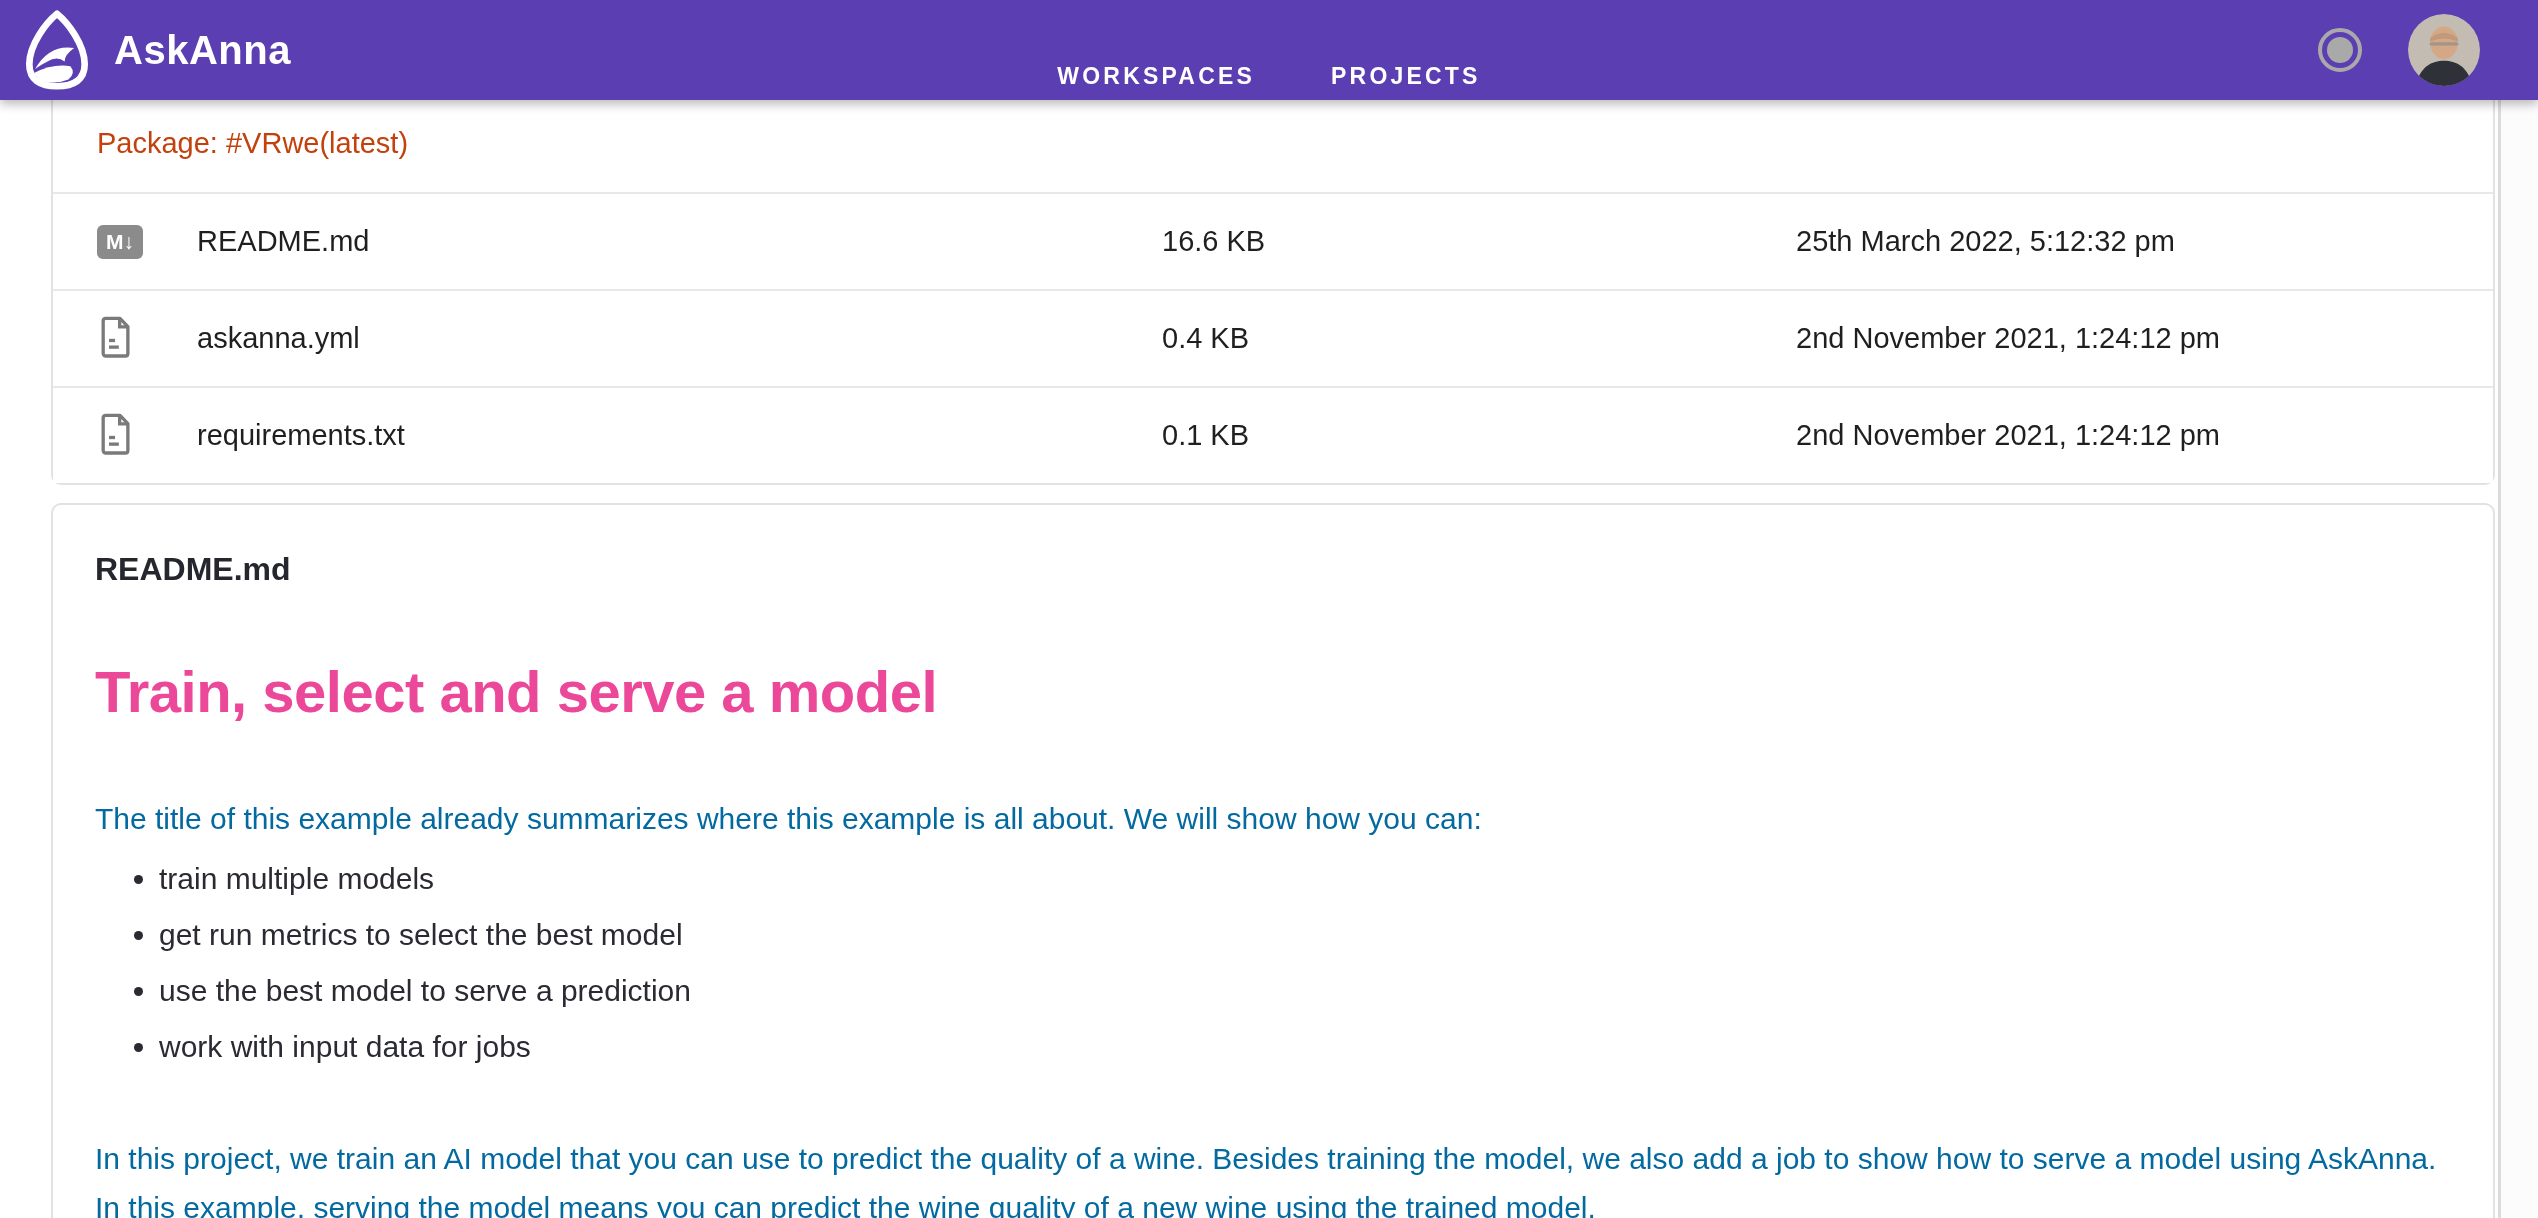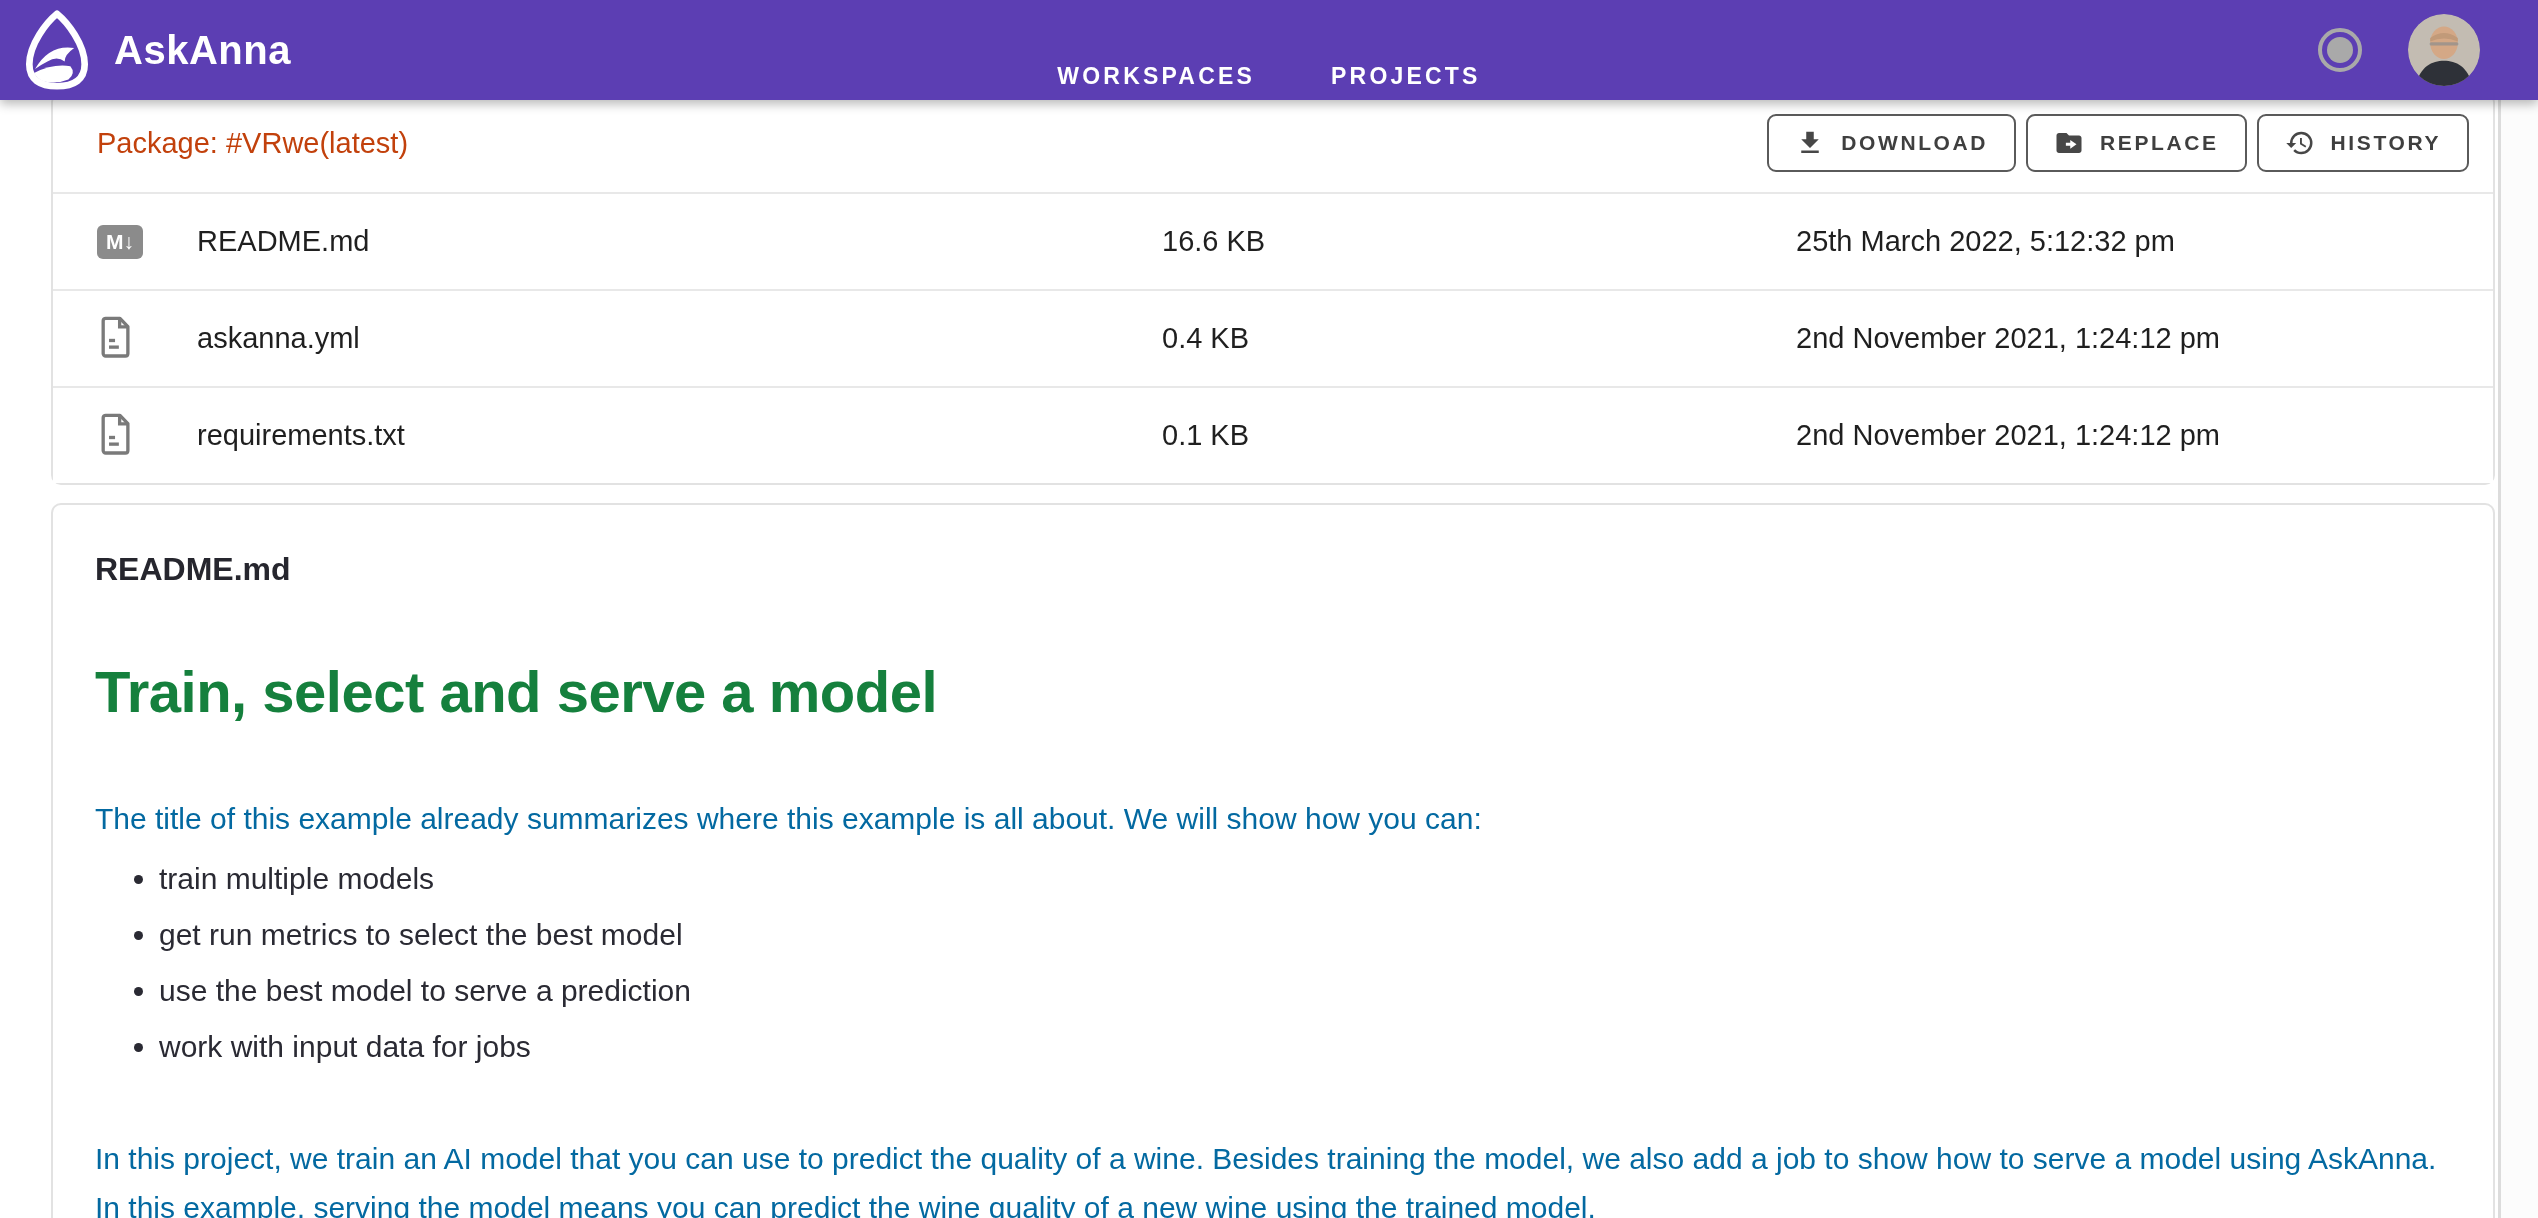--- a/index.html
+++ b/index.html
@@ -76,21 +76,21 @@
   .cell-name, .cell-size, .cell-date { font-size:29px; color:#1f1f1f; }
   .md-badge {
     width:46px; height:34px; background:#8b8b8b; border-radius:6px;
     color:#fff; font-weight:700; font-size:21px; letter-spacing:0;
     display:flex; align-items:center; justify-content:center;
   }
   .file-glyph { width:38px; height:46px; }
 
   
   .readme-title { font-size:32px; font-weight:700; color:#26262e; }
-  .readme-h1 { margin-top:70px; font-size:58px; font-weight:700; color:#15803d; letter-spacing:-0.5px; }
+  .readme-h1 { margin-top:70px; font-size:58px; font-weight:700; color:#ec4899; letter-spacing:-0.5px; }
   .readme-p  { margin-top:69px; font-size:30px; color:#0369a1; line-height:49px; max-width:2362px; }
   .readme-ul { margin-top:18px; padding-left:64px; }
   .readme-ul li { font-size:30px; color:#2a2a33; margin-bottom:20px; line-height:36px; }
 </style>
 </head>
 <body>
 
 <div class="screen">
 
   <header class="navbar">
@@ -121,41 +121,20 @@
         <path d="M2.5 24 C4 17.5 8 15.6 12 15.6 C16 15.6 20 17.5 21.5 24 Z" fill="#2e3138"></path>
       </svg>
     </div>
   </header>
 
   <div class="scroll-track"></div>
 
   <section class="card card-package">
     <div class="pkg-header">
       <span class="pkg-title">Package: #VRwe(latest)</span>
-      <div class="btn-group">
-        <button class="btn">
-          <svg viewBox="0 0 24 24">
-            <path d="M5 20h14v-2H5v2zM19 9h-4V3H9v6H5l7 7 7-7z" fill="#474747"></path>
-          </svg>
-          <span>DOWNLOAD</span>
-        </button>
-        <button class="btn">
-          <svg viewBox="0 0 24 24">
-            <path d="M20 6h-8l-2-2H4c-1.1 0-2 .9-2 2v12c0 1.1.9 2 2 2h16c1.1 0 2-.9 2-2V8c0-1.1-.9-2-2-2z" fill="#474747"></path>
-            <polygon points="13,9.5 18,13 13,16.5 13,14.2 9.5,14.2 9.5,11.8 13,11.8" fill="#ffffff"></polygon>
-          </svg>
-          <span>REPLACE</span>
-        </button>
-        <button class="btn">
-          <svg viewBox="0 0 24 24">
-            <path d="M13.5 8H12v5l4.28 2.54.72-1.21-3.5-2.08V8M13 3a9 9 0 0 0-9 9H1l3.96 4.03L9 12H6a7 7 0 0 1 7-7 7 7 0 0 1 7 7 7 7 0 0 1-7 7c-1.93 0-3.68-.79-4.94-2.06l-1.42 1.42A8.9 8.9 0 0 0 13 21a9 9 0 0 0 9-9 9 9 0 0 0-9-9z" fill="#474747"></path>
-          </svg>
-          <span>HISTORY</span>
-        </button>
-      </div>
     </div>
 
     <div class="file-row">
       <div>
           <div class="md-badge">M↓</div>
         </div>
       <span class="cell-name">README.md</span>
       <span class="cell-size">16.6 KB</span>
       <span class="cell-date">25th March 2022, 5:12:32 pm</span>
     </div>

